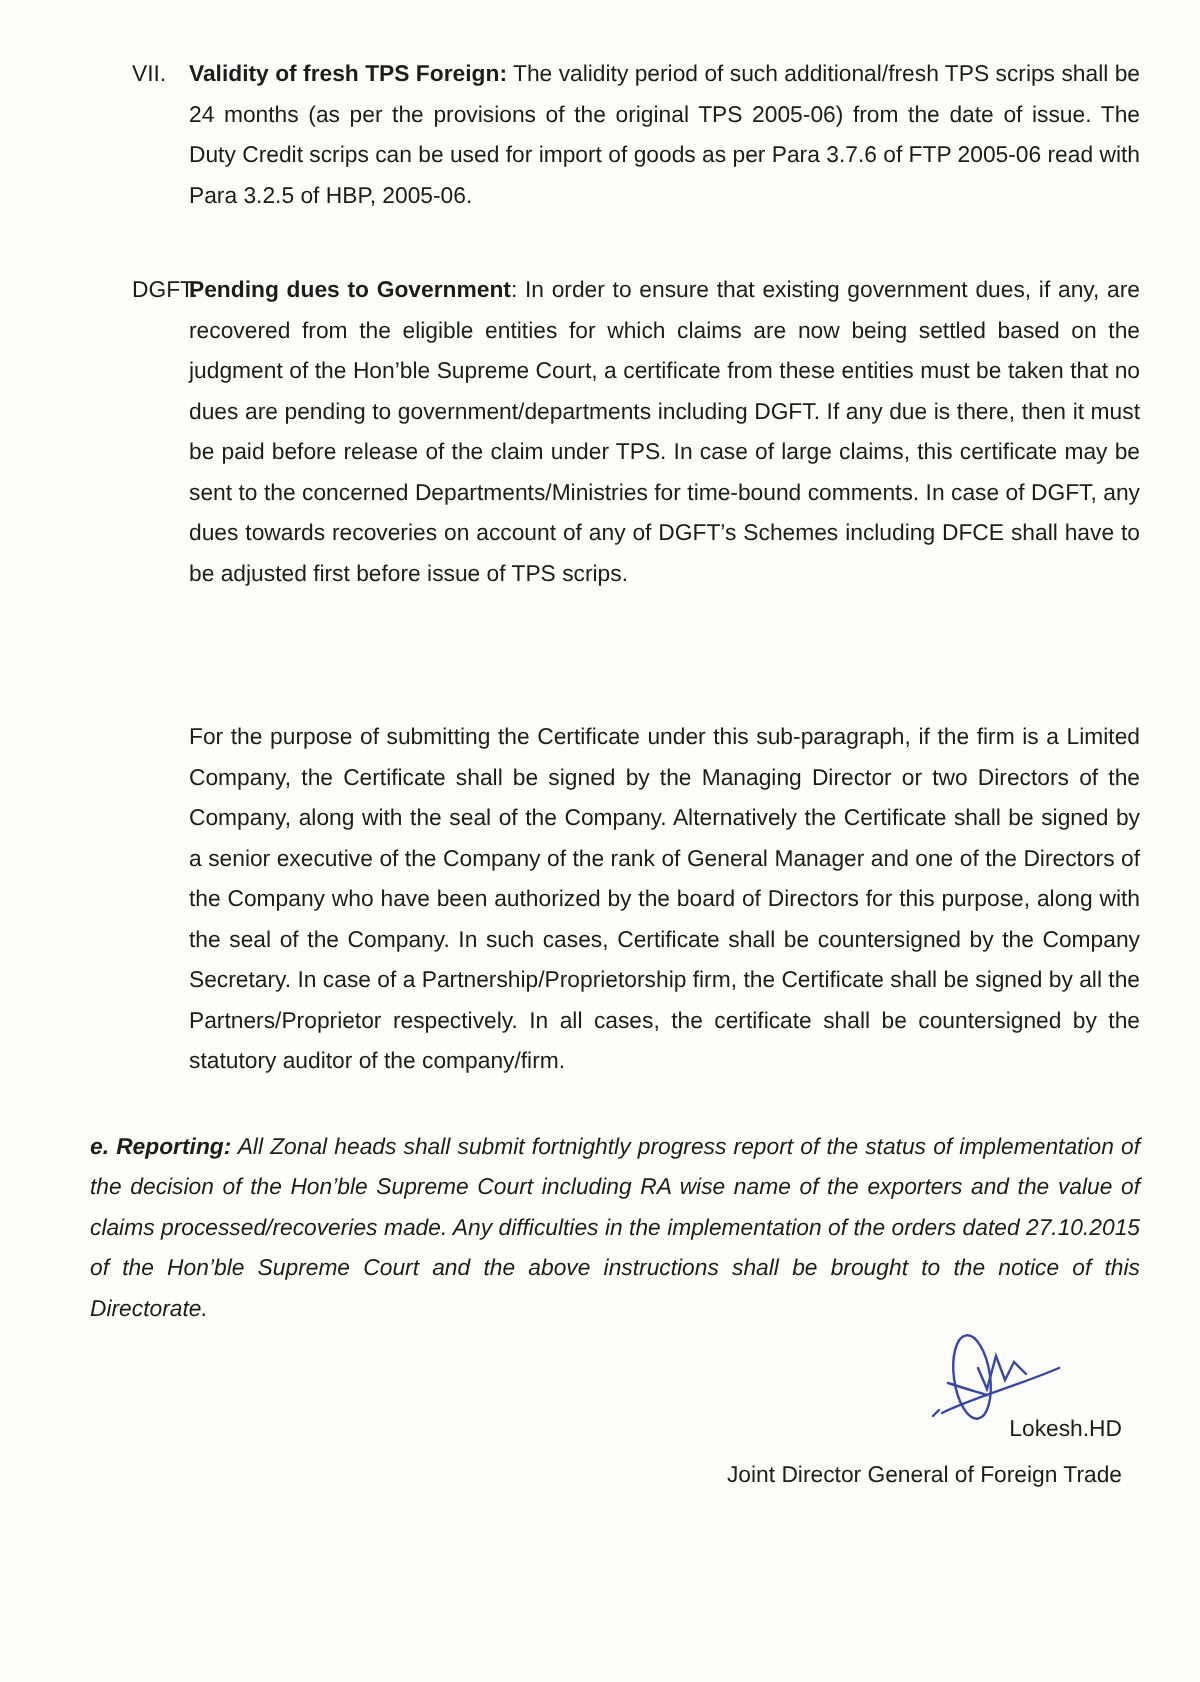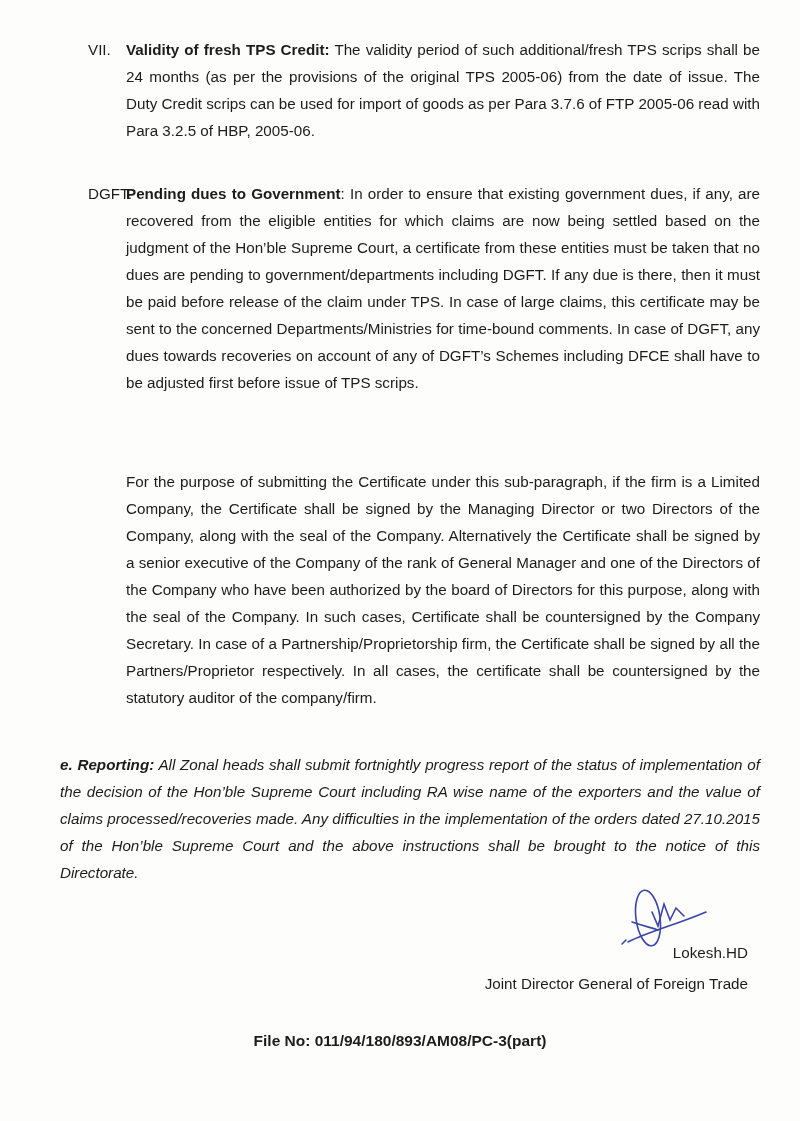--- a/index.html
+++ b/index.html
@@ -42,20 +42,21 @@
       text-align: justify;
     }
     .body b, .lead b {
       font-weight: bold;
     }
     .para {
       position: absolute;
       left: 126px;
       width: 634px;
       text-align: justify;
+      margin-top: 10px;
     }
     .full {
       position: absolute;
       left: 60px;
       width: 700px;
       text-align: justify;
       font-style: italic;
     }
     .sig-name {
       position: absolute;
@@ -86,21 +87,21 @@
       font-size: 15.5px;
     }
   </style>
 </head>
 <body>
 
 <div class="page">
 
   <div class="item" style="top:36px;">
     <span class="num">VII.</span>
-    <div class="body"><b>Validity of fresh TPS Credit:</b><span> The validity period of such additional/fresh TPS scrips shall be 24 months (as per the provisions of the original TPS 2005-06) from the date of issue. The Duty Credit scrips can be used for import of goods as per Para 3.7.6 of FTP 2005-06 read with Para 3.2.5 of HBP, 2005-06.</span></div>
+    <div class="body"><b>Validity of fresh TPS Foreign:</b><span> The validity period of such additional/fresh TPS scrips shall be 24 months (as per the provisions of the original TPS 2005-06) from the date of issue. The Duty Credit scrips can be used for import of goods as per Para 3.7.6 of FTP 2005-06 read with Para 3.2.5 of HBP, 2005-06.</span></div>
   </div>
 
   <div class="item" style="top:180px;">
     <span class="num">DGFT.</span>
     <div class="body"><b>Pending dues to Government</b><span>: In order to ensure that existing government dues, if any, are recovered from the eligible entities for which claims are now being settled based on the judgment of the Hon’ble Supreme Court, a certificate from these entities must be taken that no dues are pending to government/departments including DGFT. If any due is there, then it must be paid before release of the claim under TPS. In case of large claims, this certificate may be sent to the concerned Departments/Ministries for time-bound comments. In case of DGFT, any dues towards recoveries on account of any of DGFT’s Schemes including DFCE shall have to be adjusted first before issue of TPS scrips.</span></div>
   </div>
 
   <div class="para" style="top:468px;">For the purpose of submitting the Certificate under this sub-paragraph, if the firm is a Limited Company, the Certificate shall be signed by the Managing Director or two Directors of the Company, along with the seal of the Company. Alternatively the Certificate shall be signed by a senior executive of the Company of the rank of General Manager and one of the Directors of the Company who have been authorized by the board of Directors for this purpose, along with the seal of the Company.  In such cases, Certificate shall be countersigned by the Company Secretary. In case of a Partnership/Proprietorship firm, the Certificate shall be signed by all the Partners/Proprietor respectively.  In all cases, the certificate shall be countersigned by the statutory auditor of the company/firm.</div>
 
   <div class="full" style="top:751px;"><b>e. Reporting:</b><span> All Zonal heads shall submit fortnightly progress report of the status of implementation of the decision of the Hon’ble Supreme Court including RA wise name of the exporters and the value of claims processed/recoveries made.  Any difficulties in the implementation of the orders dated 27.10.2015 of the Hon’ble Supreme Court and the above instructions shall be brought to the notice of this Directorate.</span></div>
@@ -112,14 +113,13 @@
       <path d="M10 60 C 30 50, 60 42, 88 30"></path>
       <path d="M14 40 C 26 44, 34 46, 40 48"></path>
       <path d="M34 30 L 40 44 L 46 22 L 52 38 L 58 26 L 66 34"></path>
       <path d="M4 62 L 8 58"></path>
     </g>
   </svg>
 
   <div class="sig-name">Lokesh.HD</div>
   <div class="sig-title">Joint Director General of Foreign Trade</div>
 
-  <div class="fileno">File No: 011/94/180/893/AM08/PC-3(part)</div>
 </div>
 
 </body></html>

